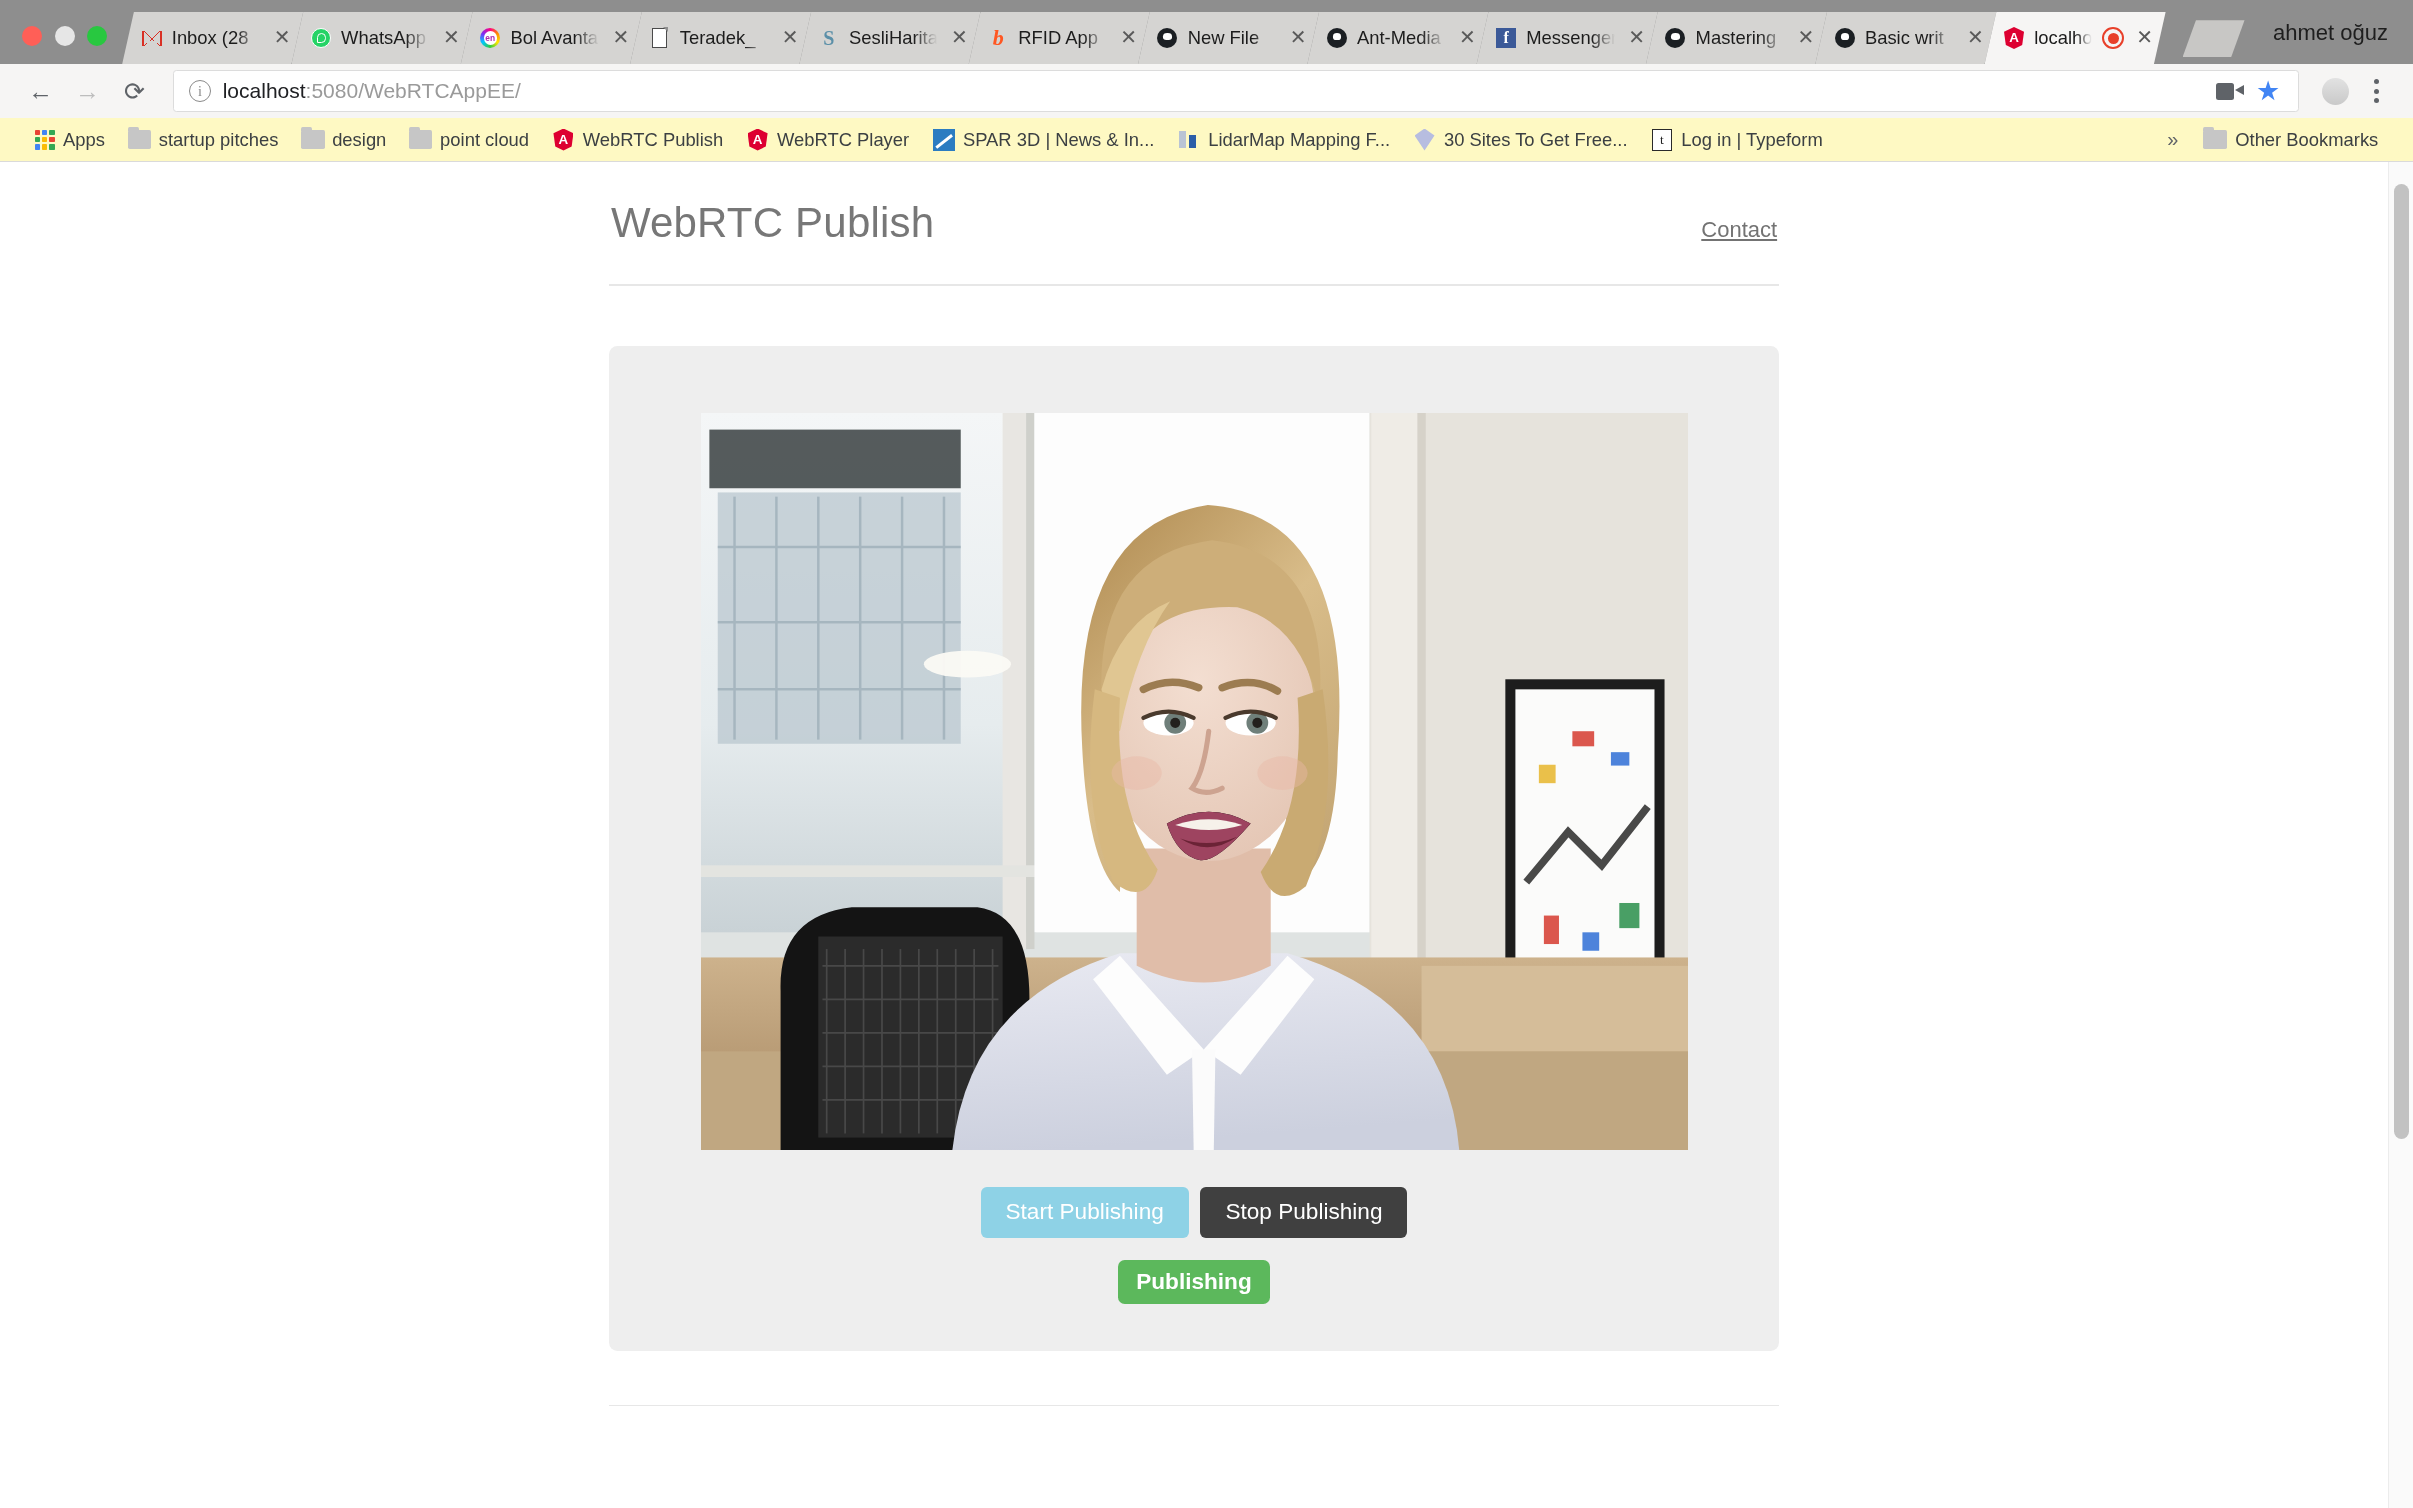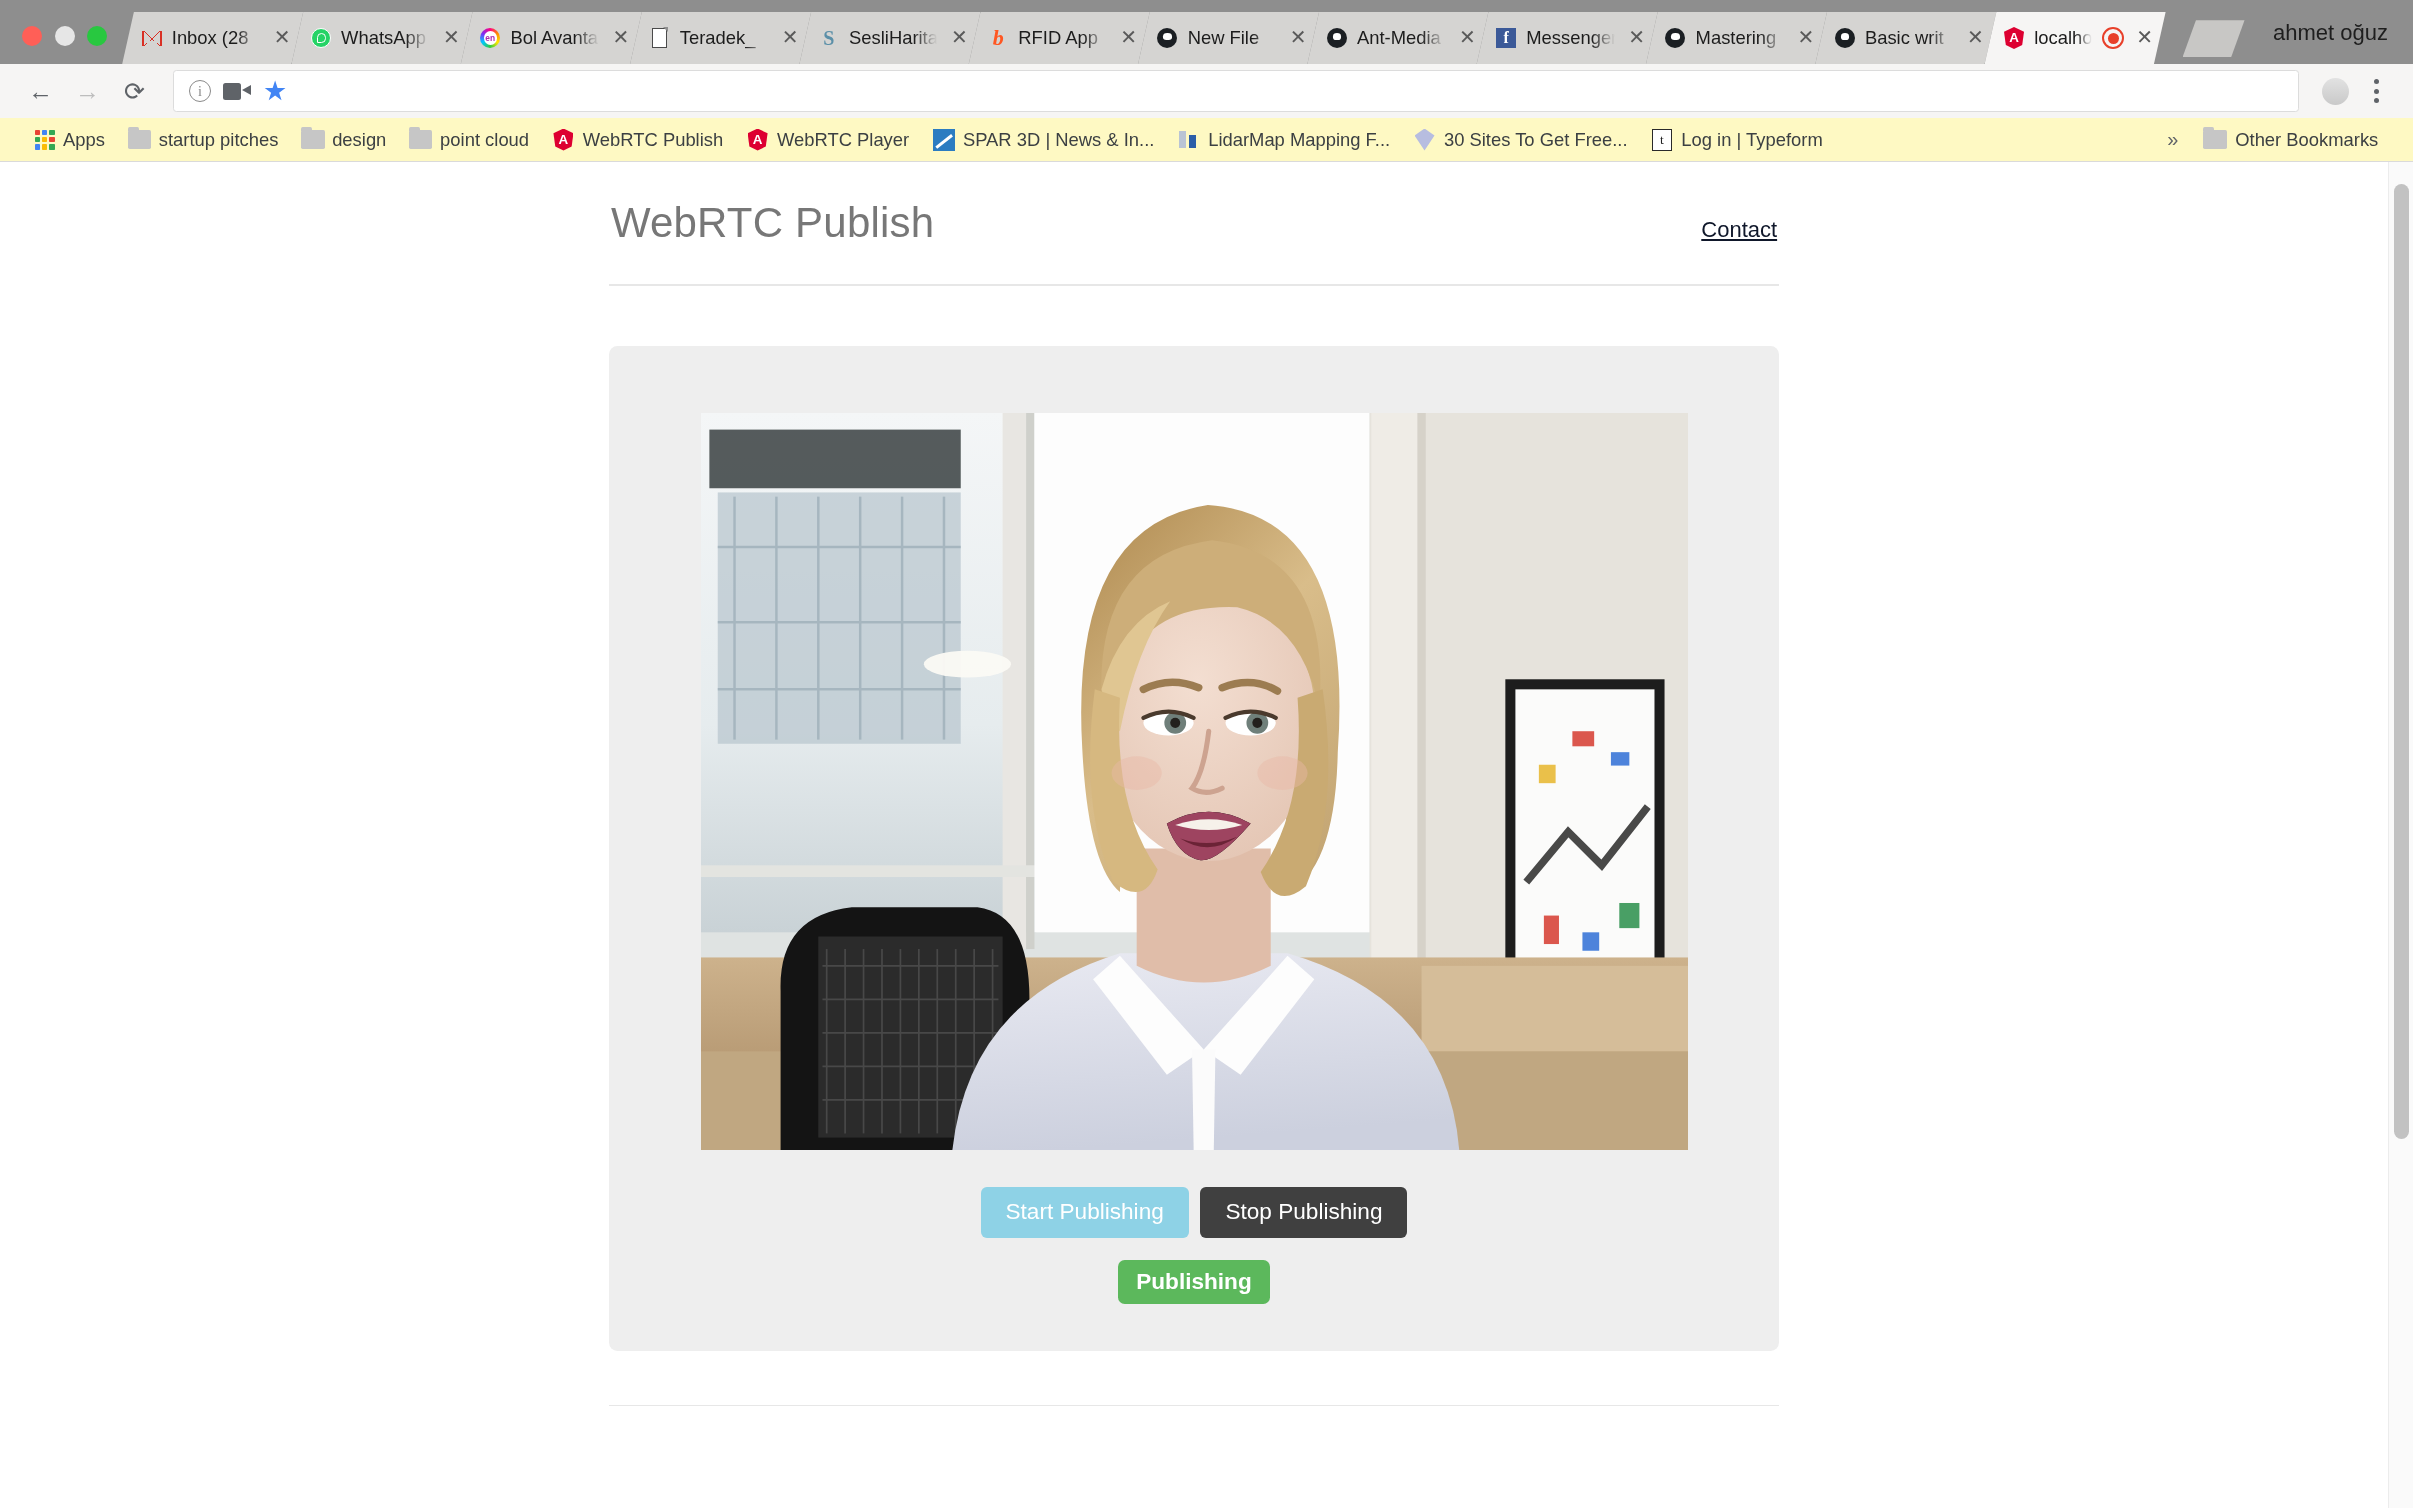--- a/index.html
+++ b/index.html
@@ -171,21 +171,21 @@
   .fav-gem { width:20px;height:22px;background:#b7bde0;flex:0 0 20px;clip-path:polygon(50% 0,100% 32%,50% 100%,0 32%); }
   .fav-type { width:20px;height:22px;border:1.7px solid #2a2a2a;background:#fff;color:#222;font-size:13.4px;display:flex;align-items:center;justify-content:center;flex:0 0 20px;font-family:"Liberation Serif",serif;line-height:1; }
 
   
   .viewport { flex: 1; background:#fff; position: relative; overflow: hidden; display:flex; }
   .page { flex: 1; overflow: hidden; position: relative; }
   .container { width: 1173px; margin: 0 auto; padding-top: 37px; }
 
   .page-header { display: flex; align-items: flex-start; justify-content: space-between; padding: 0 3.4px; }
   .page-title { font-size: 42px; color: #777777; font-weight: normal; letter-spacing: 0.2px; }
-  .contact-link { font-size: 22px; color: #0f172a; margin-top: 18.4px; }
+  .contact-link { font-size: 22px; color: #737373; margin-top: 18.4px; }
   .hr { height: 1.7px; background: #e7e7e7; margin: 37px 1.7px 0 1.7px; }
 
   .panel {
     background: #eeeeee; border-radius: 8.4px;
     margin: 60px 1.7px 0 1.7px; padding: 67px 0 47px 0;
     display: flex; flex-direction: column; align-items: center;
   }
 
   .video {
     width: 987px; height: 737px; position: relative; overflow: hidden;
@@ -326,20 +326,21 @@
     <div class="profile-name">ahmet oğuz</div>
   </div>
 
   <div class="toolbar">
     <div class="nav-btn">←</div>
     <div class="nav-btn disabled">→</div>
     <div class="nav-btn">⟳</div>
 
     <div class="omnibox">
       <span class="info-icon">i</span>
+      <span class="url"><b>localhost</b><span>:5080/WebRTCAppEE/</span></span>
       <span class="cam-icon"></span>
       <span class="star-icon">★</span>
     </div>
 
     <div class="avatar"></div>
     <div class="kebab">
         <i></i>
         <i></i>
         <i></i>
       </div>

